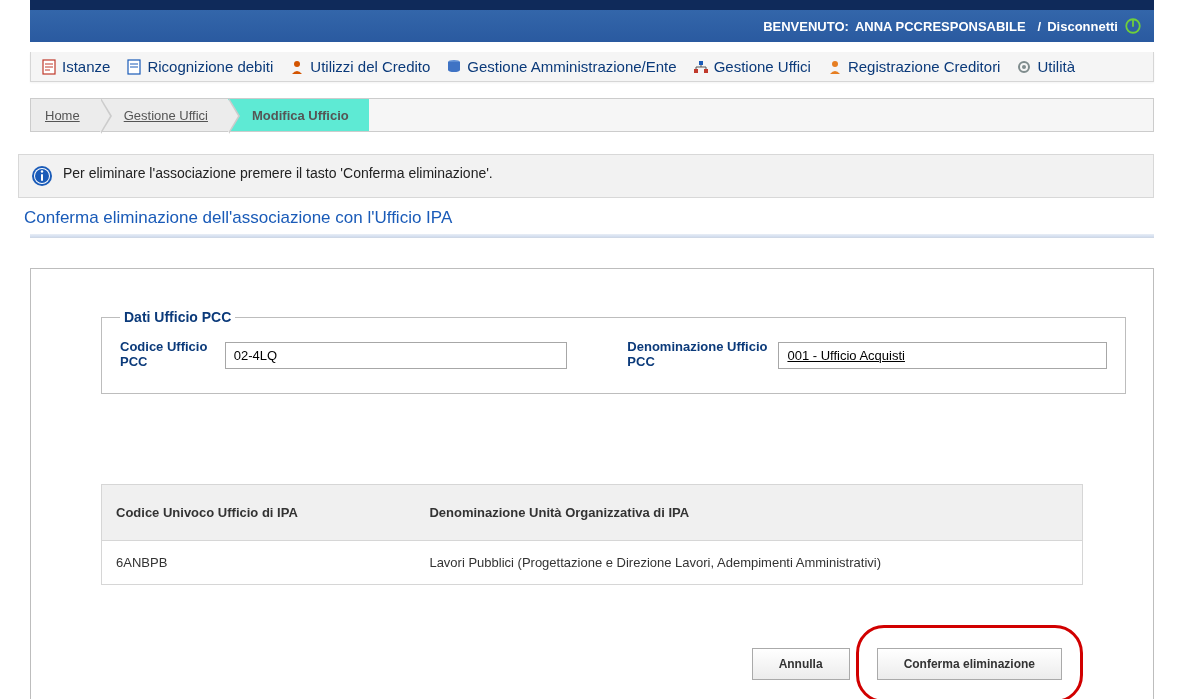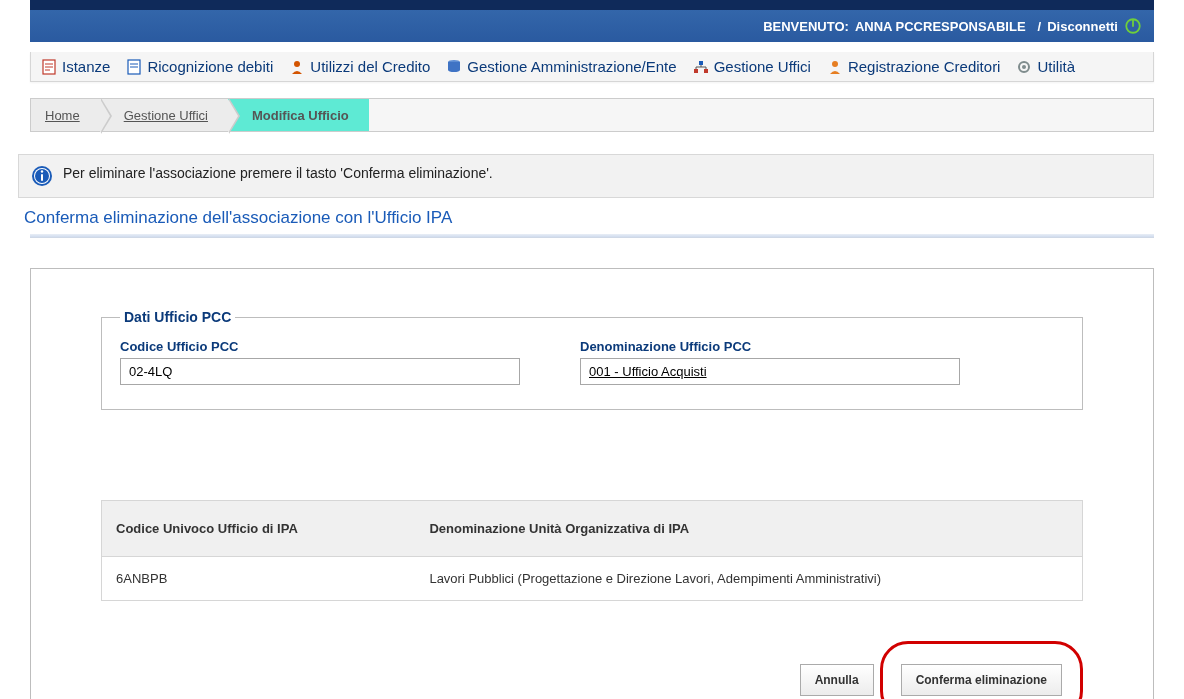--- a/index.html
+++ b/index.html
@@ -187,22 +187,23 @@
     font-weight: bold;
     font-size: 14px;
     padding: 0 4px;
   }
   .pcc-row {
     display: flex;
     gap: 60px;
   }
   .pcc-field {
     display: flex;
-    flex-direction: column;
+    flex-direction: row;
     gap: 4px;
+    align-items: flex-end;
   }
   .pcc-field label {
     font-size: 13px;
     font-weight: bold;
     color: #0b3a7a;
   }
   .pcc-field input {
     border: 1px solid #a7a7a7;
     padding: 5px 8px;
     font-size: 13px;
@@ -231,21 +232,21 @@
   }
   .button-row {
     display: flex;
     justify-content: flex-end;
     gap: 6px;
     align-items: center;
   }
   .btn {
     border: 1px solid #aaa;
     background: linear-gradient(#ffffff, #ececec);
-    padding: 8px 14px;
+    padding: 8px 26px;
     font-size: 12px;
     font-weight: bold;
     color: #333;
     cursor: pointer;
   }
   .highlight-circle {
     border: 3px solid #d10000;
     border-radius: 28px;
     padding: 20px 18px;
     display: inline-flex;

